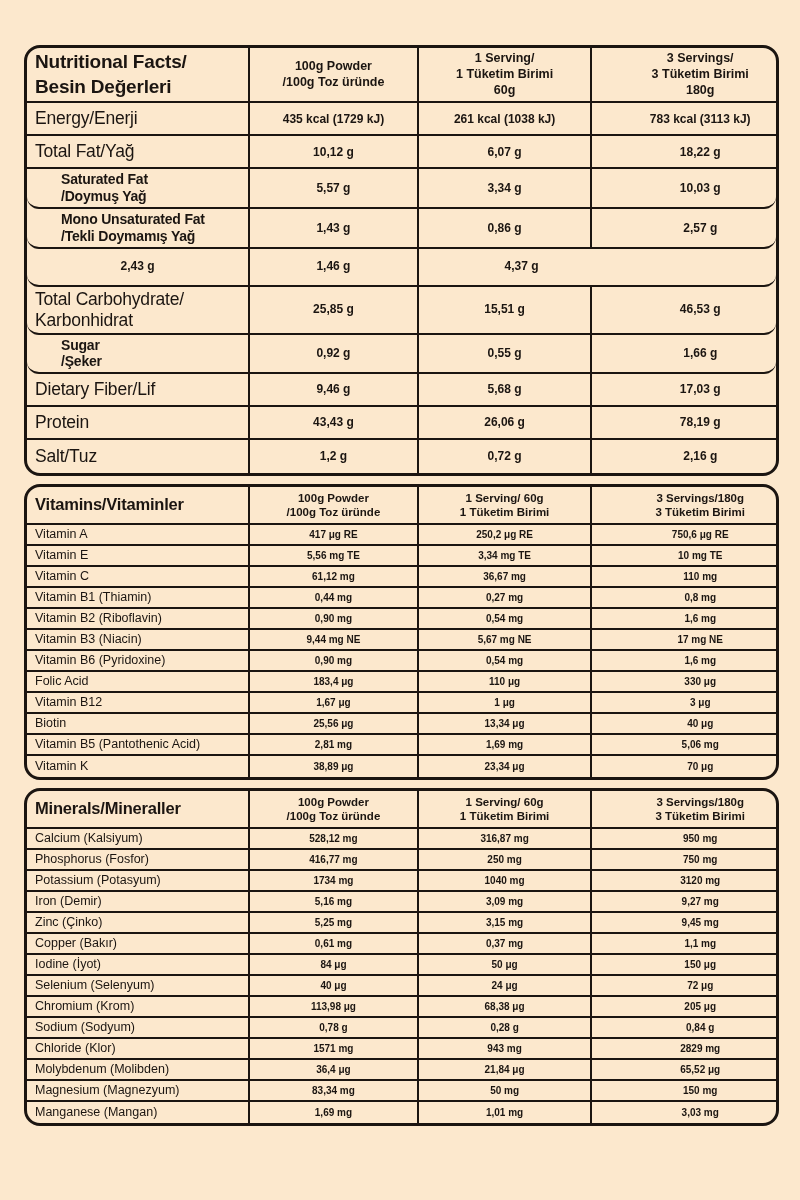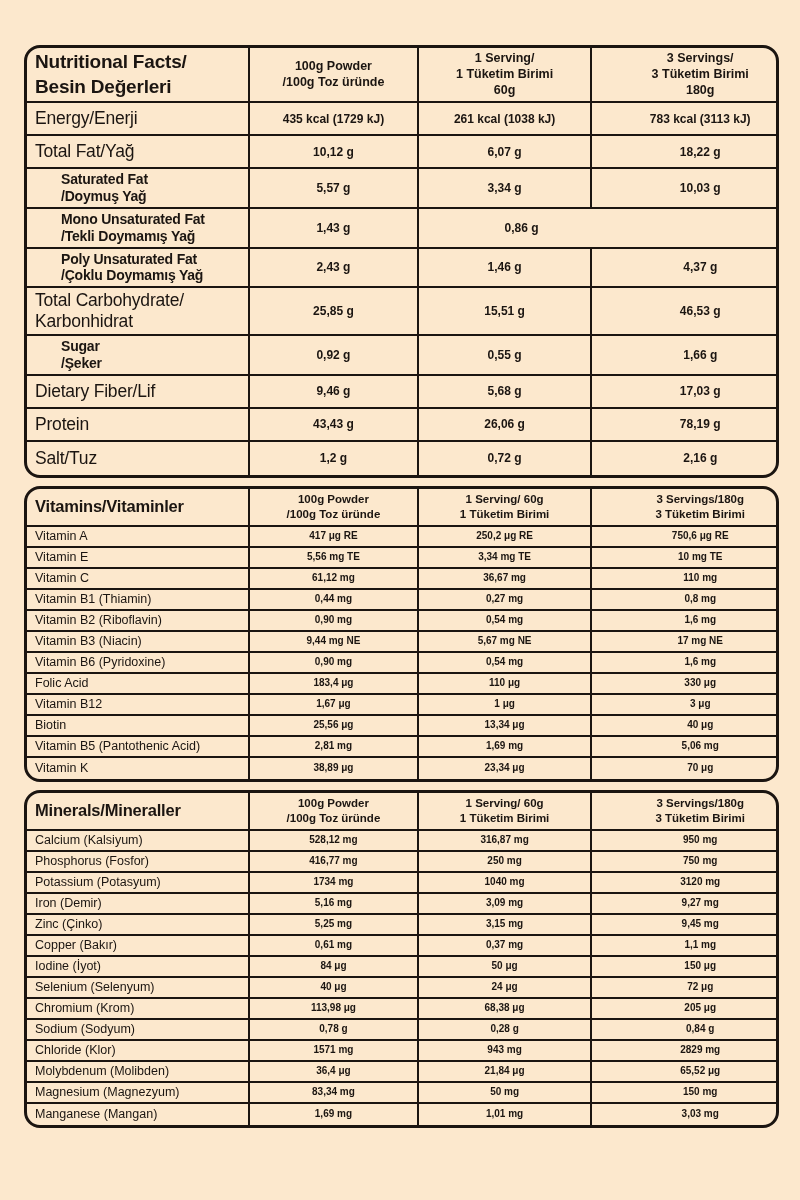--- a/index.html
+++ b/index.html
@@ -41,21 +41,21 @@
   .td:last-child{border-right:none;padding-left:36px;}
   .lbl{justify-content:flex-start;text-align:left;padding-left:8px;}
 
   
   .t1 .thead{min-height:52px;}
   .t1 .thead .title{
     font-size:19px;font-weight:700;letter-spacing:-0.2px;line-height:1.3;
   }
   .t1 .colh{font-size:12.5px;font-weight:700;line-height:1.25;}
   .t1 .tr{min-height:33px;}
-  .t1 .tr.ml{min-height:38px;}
+  .t1 .tr.ml{min-height:38px;border-radius:12px;}
   .t1 .tr.ml:not(.sub){min-height:44px;}
   .t1 .lbl{font-size:17.5px;font-weight:400;letter-spacing:-0.2px;}
   .t1 .tr.sub .lbl{font-size:14px;font-weight:600;padding-left:34px;}
   .t1 .val{font-size:12px;font-weight:700;}
 
   
   .tsm .tr{border-bottom-width:2px;min-height:21px;}
   .tsm .td{border-right-width:2px;}
   .tsm .thead{min-height:38px;}
   .tsm .thead .title{font-size:16.5px;font-weight:700;letter-spacing:-0.2px;}
@@ -98,24 +98,23 @@
 /Doymuş Yağ</div>
         <div class="td val">5,57 g</div>
         <div class="td val">3,34 g</div>
         <div class="td val">10,03 g</div>
       </div>
       <div class="tr sub ml">
         <div class="td lbl">Mono Unsaturated Fat
 /Tekli Doymamış Yağ</div>
         <div class="td val">1,43 g</div>
         <div class="td val">0,86 g</div>
+        <div class="td val">2,57 g</div>
       </div>
       <div class="tr sub ml">
-        <div class="td lbl">Poly Unsaturated Fat
-/Çoklu Doymamış Yağ</div>
         <div class="td val">2,43 g</div>
         <div class="td val">1,46 g</div>
         <div class="td val">4,37 g</div>
       </div>
       <div class="tr ml">
         <div class="td lbl">Total Carbohydrate/
 Karbonhidrat</div>
         <div class="td val">25,85 g</div>
         <div class="td val">15,51 g</div>
         <div class="td val">46,53 g</div>

